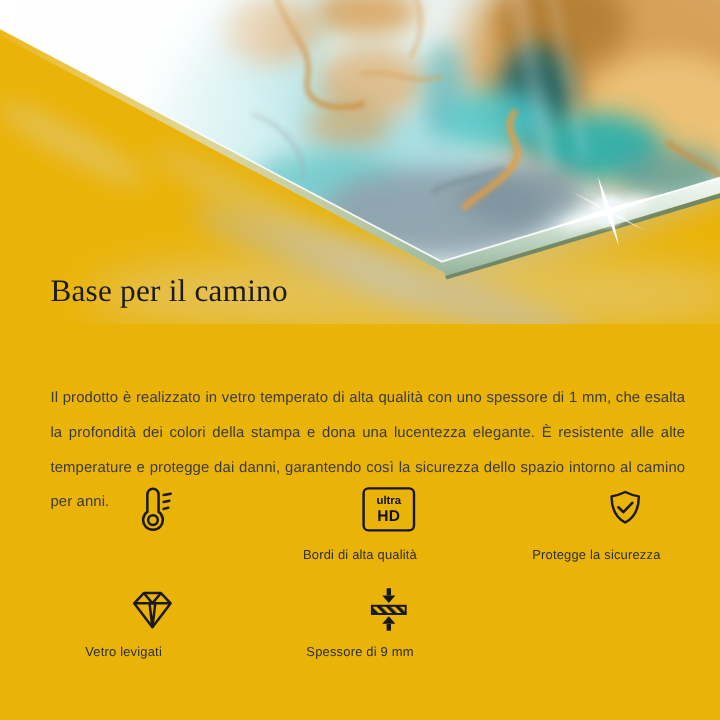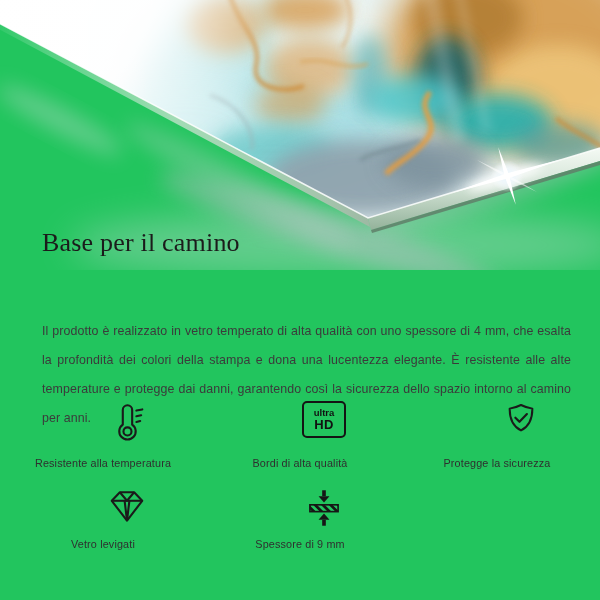--- a/index.html
+++ b/index.html
@@ -1,34 +1,34 @@
 <!DOCTYPE html>
 <html lang="it"><head>
 <meta charset="utf-8">
 <style>
   html,body{margin:0;padding:0;background:#fff;}
-  .page{position:relative;width:600px;height:600px;background:#22c55e;overflow:hidden;
+  .page{position:relative;width:600px;height:600px;background:#eab308;overflow:hidden;
         font-family:"Liberation Sans",sans-serif;color:#222;}
   
   .hero{position:absolute;left:0;top:0;width:600px;height:270px;}
   .hero svg{display:block;}
   
   .heading{position:absolute;left:42px;top:224px;
            font-family:"Liberation Serif",serif;font-size:26px;line-height:38px;
            color:#1b1b1b;letter-spacing:.2px;white-space:nowrap;}
   
   .desc{position:absolute;left:42px;top:305px;width:529px;
         font-size:12.4px;line-height:29px;color:#3b3b3b;text-align:justify;letter-spacing:.1px;}
   
   .feat-grid{position:absolute;left:0;width:600px;display:grid;
              grid-template-columns:206px 188px 206px;}
   .feat-grid.row1{top:401px;}
   .feat-grid.row2{top:487px;}
   .feat{display:flex;flex-direction:column;align-items:center;}
-  .icon-box{height:47px;display:flex;align-items:flex-start;justify-content:center;margin-left:48px;}
+  .icon-box{height:47px;display:flex;align-items:center;justify-content:center;margin-left:48px;}
   .row2 .icon-box{height:42px;}
   .feat-label{margin-top:9px;font-size:10.8px;color:#2f2f2f;letter-spacing:.15px;white-space:nowrap;}
   .ico{stroke:#1a1a1a;fill:none;stroke-width:2.2;}
   
   .uhd{border:2.4px solid #141414;border-radius:5px;width:40px;height:33px;
        display:flex;flex-direction:column;align-items:center;justify-content:center;
        font-weight:bold;color:#111;line-height:1;}
   .uhd .t{font-size:9.5px;}
   .uhd .b{font-size:13px;margin-top:1px;letter-spacing:.3px;}
 </style>
@@ -155,33 +155,32 @@
         </g>
         <circle r="3.2" fill="#ffffff"></circle>
       </g>
     </svg>
   </div>
 
   <div class="heading">
     <div>Base per il camino</div>
   </div>
 
-  <p class="desc">Il prodotto è realizzato in vetro temperato di alta qualità con uno spessore di 4 mm, che esalta la profondità dei colori della stampa e dona una lucentezza elegante. È resistente alle alte temperature e protegge dai danni, garantendo così la sicurezza dello spazio intorno al camino per anni.</p>
+  <p class="desc">Il prodotto è realizzato in vetro temperato di alta qualità con uno spessore di 1 mm, che esalta la profondità dei colori della stampa e dona una lucentezza elegante. È resistente alle alte temperature e protegge dai danni, garantendo così la sicurezza dello spazio intorno al camino per anni.</p>
 
   <div class="feat-grid row1">
 
     <div class="feat">
       <div class="icon-box">
         <svg width="44" height="44" viewBox="0 0 44 46" class="ico" stroke-linecap="round">
           <path d="M17.6 9.4 a4.9 4.9 0 0 1 9.8 0 V24.6 a8.6 8.6 0 1 1 -9.8 0 Z"></path>
           <circle cx="22.5" cy="31.8" r="4.2"></circle>
           <path d="M31.8 10 L38 8.8 M31.8 16 L36.8 14.9 M31.8 22 L35.8 21"></path>
         </svg>
       </div>
-      <div class="feat-label">Resistente alla temperatura</div>
     </div>
 
     <div class="feat">
       <div class="icon-box">
         <div class="uhd">
           <span class="t">ultra</span>
           <span class="b">HD</span>
         </div>
       </div>
       <div class="feat-label">Bordi di alta qualità</div>

